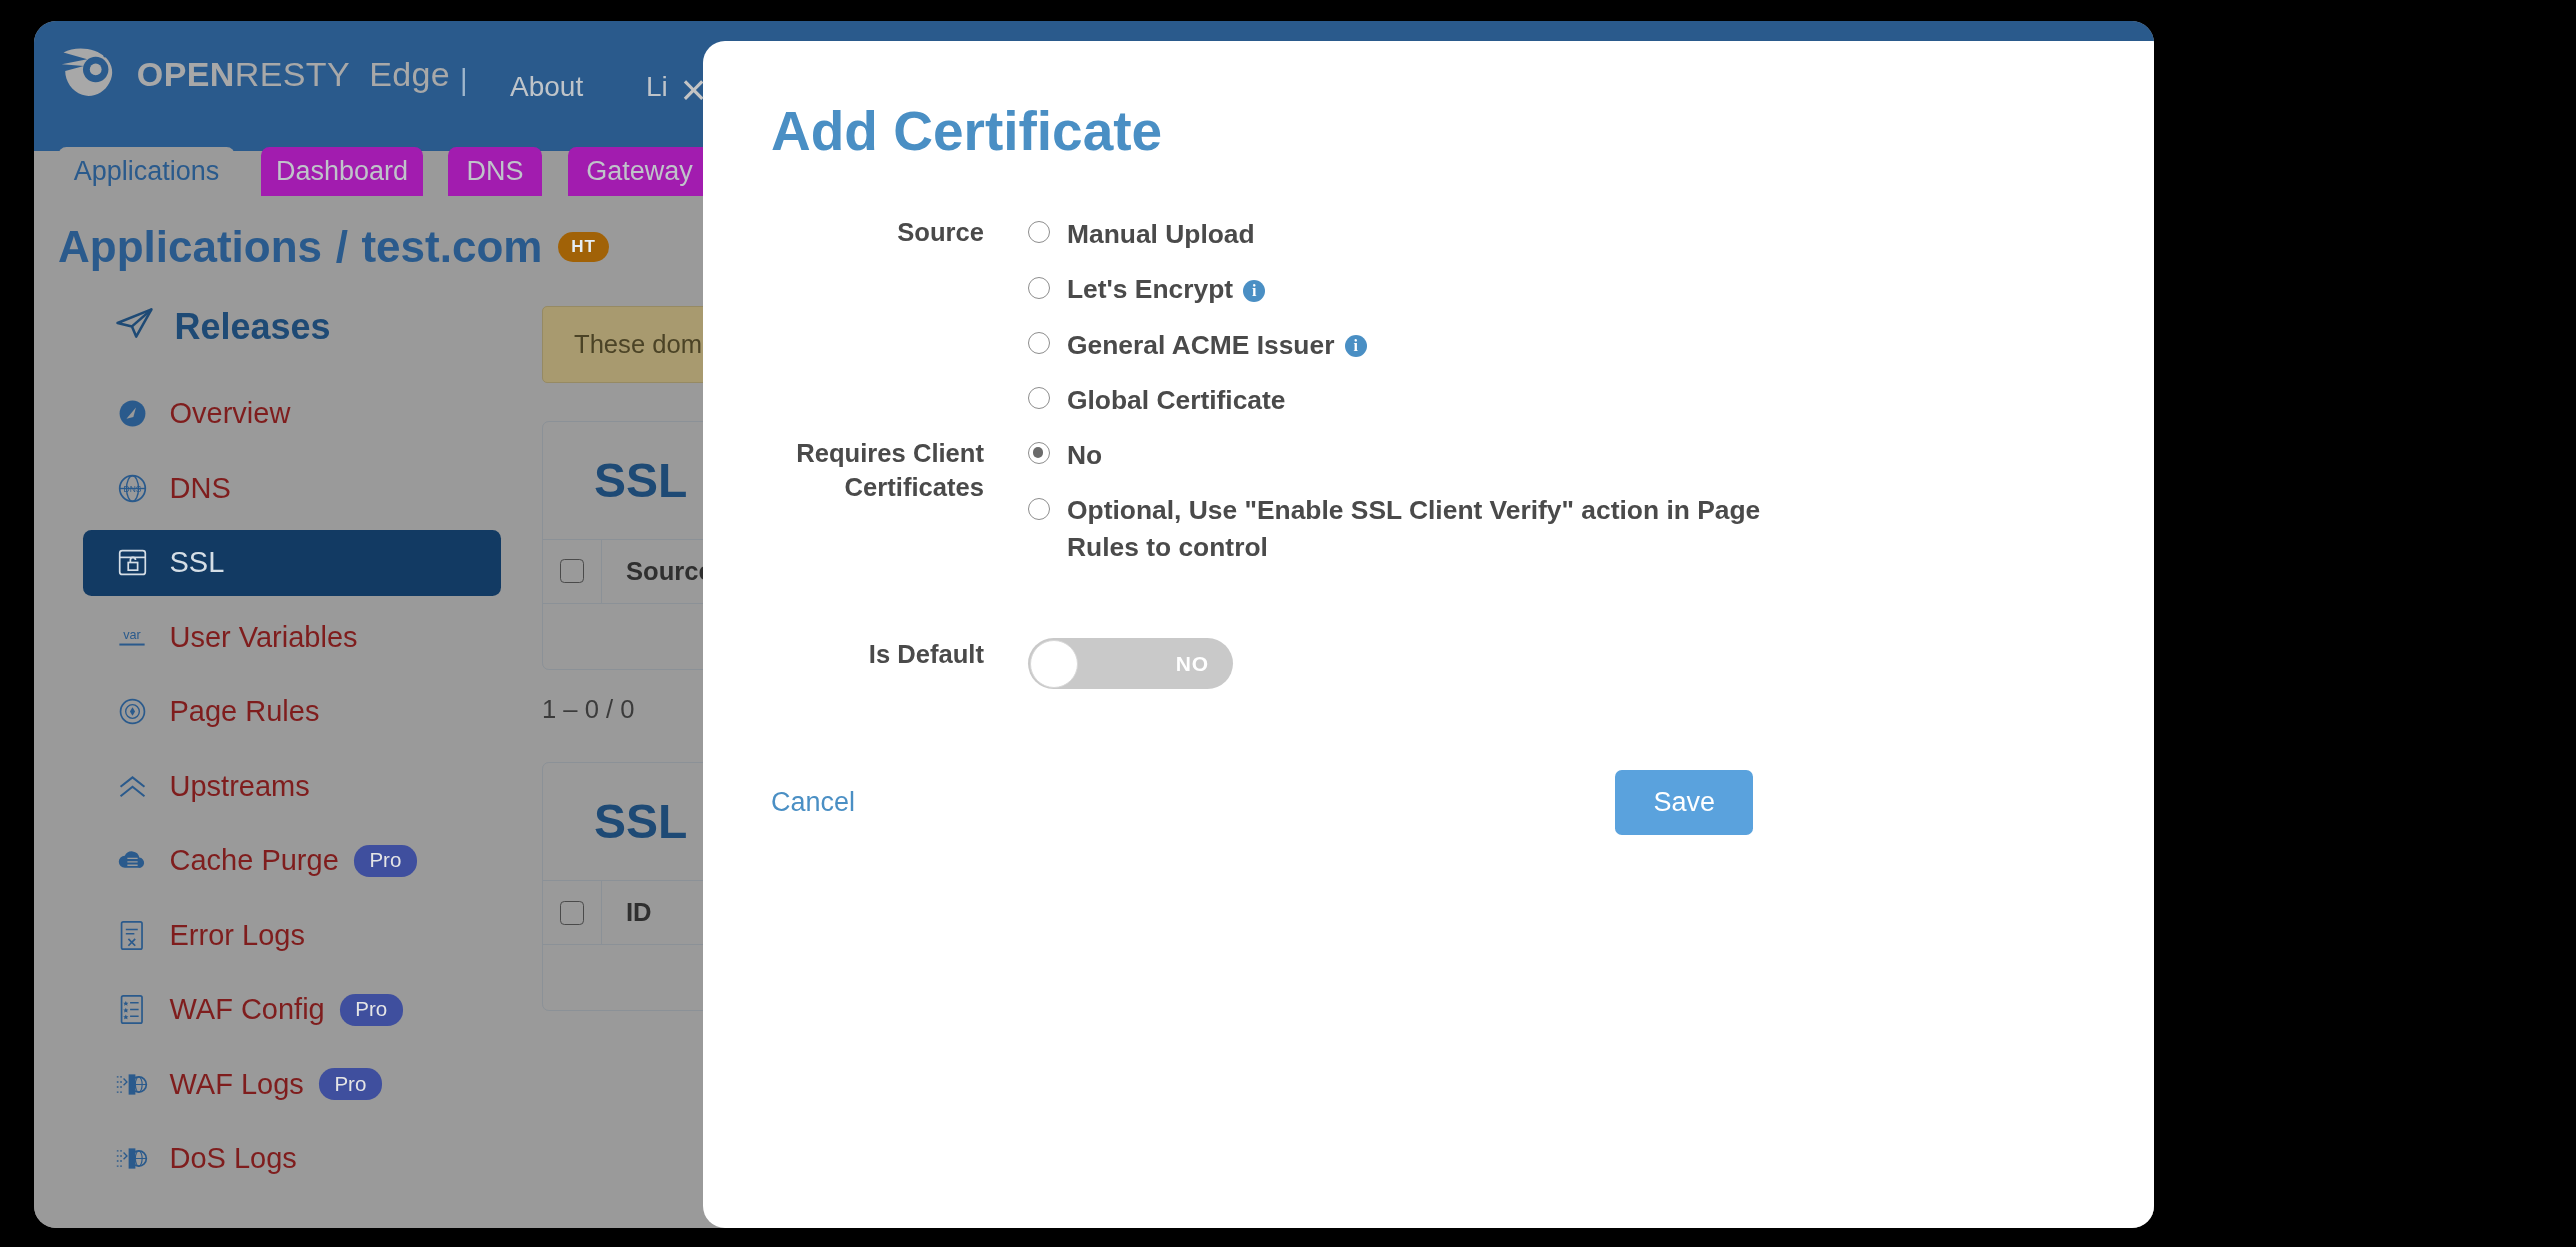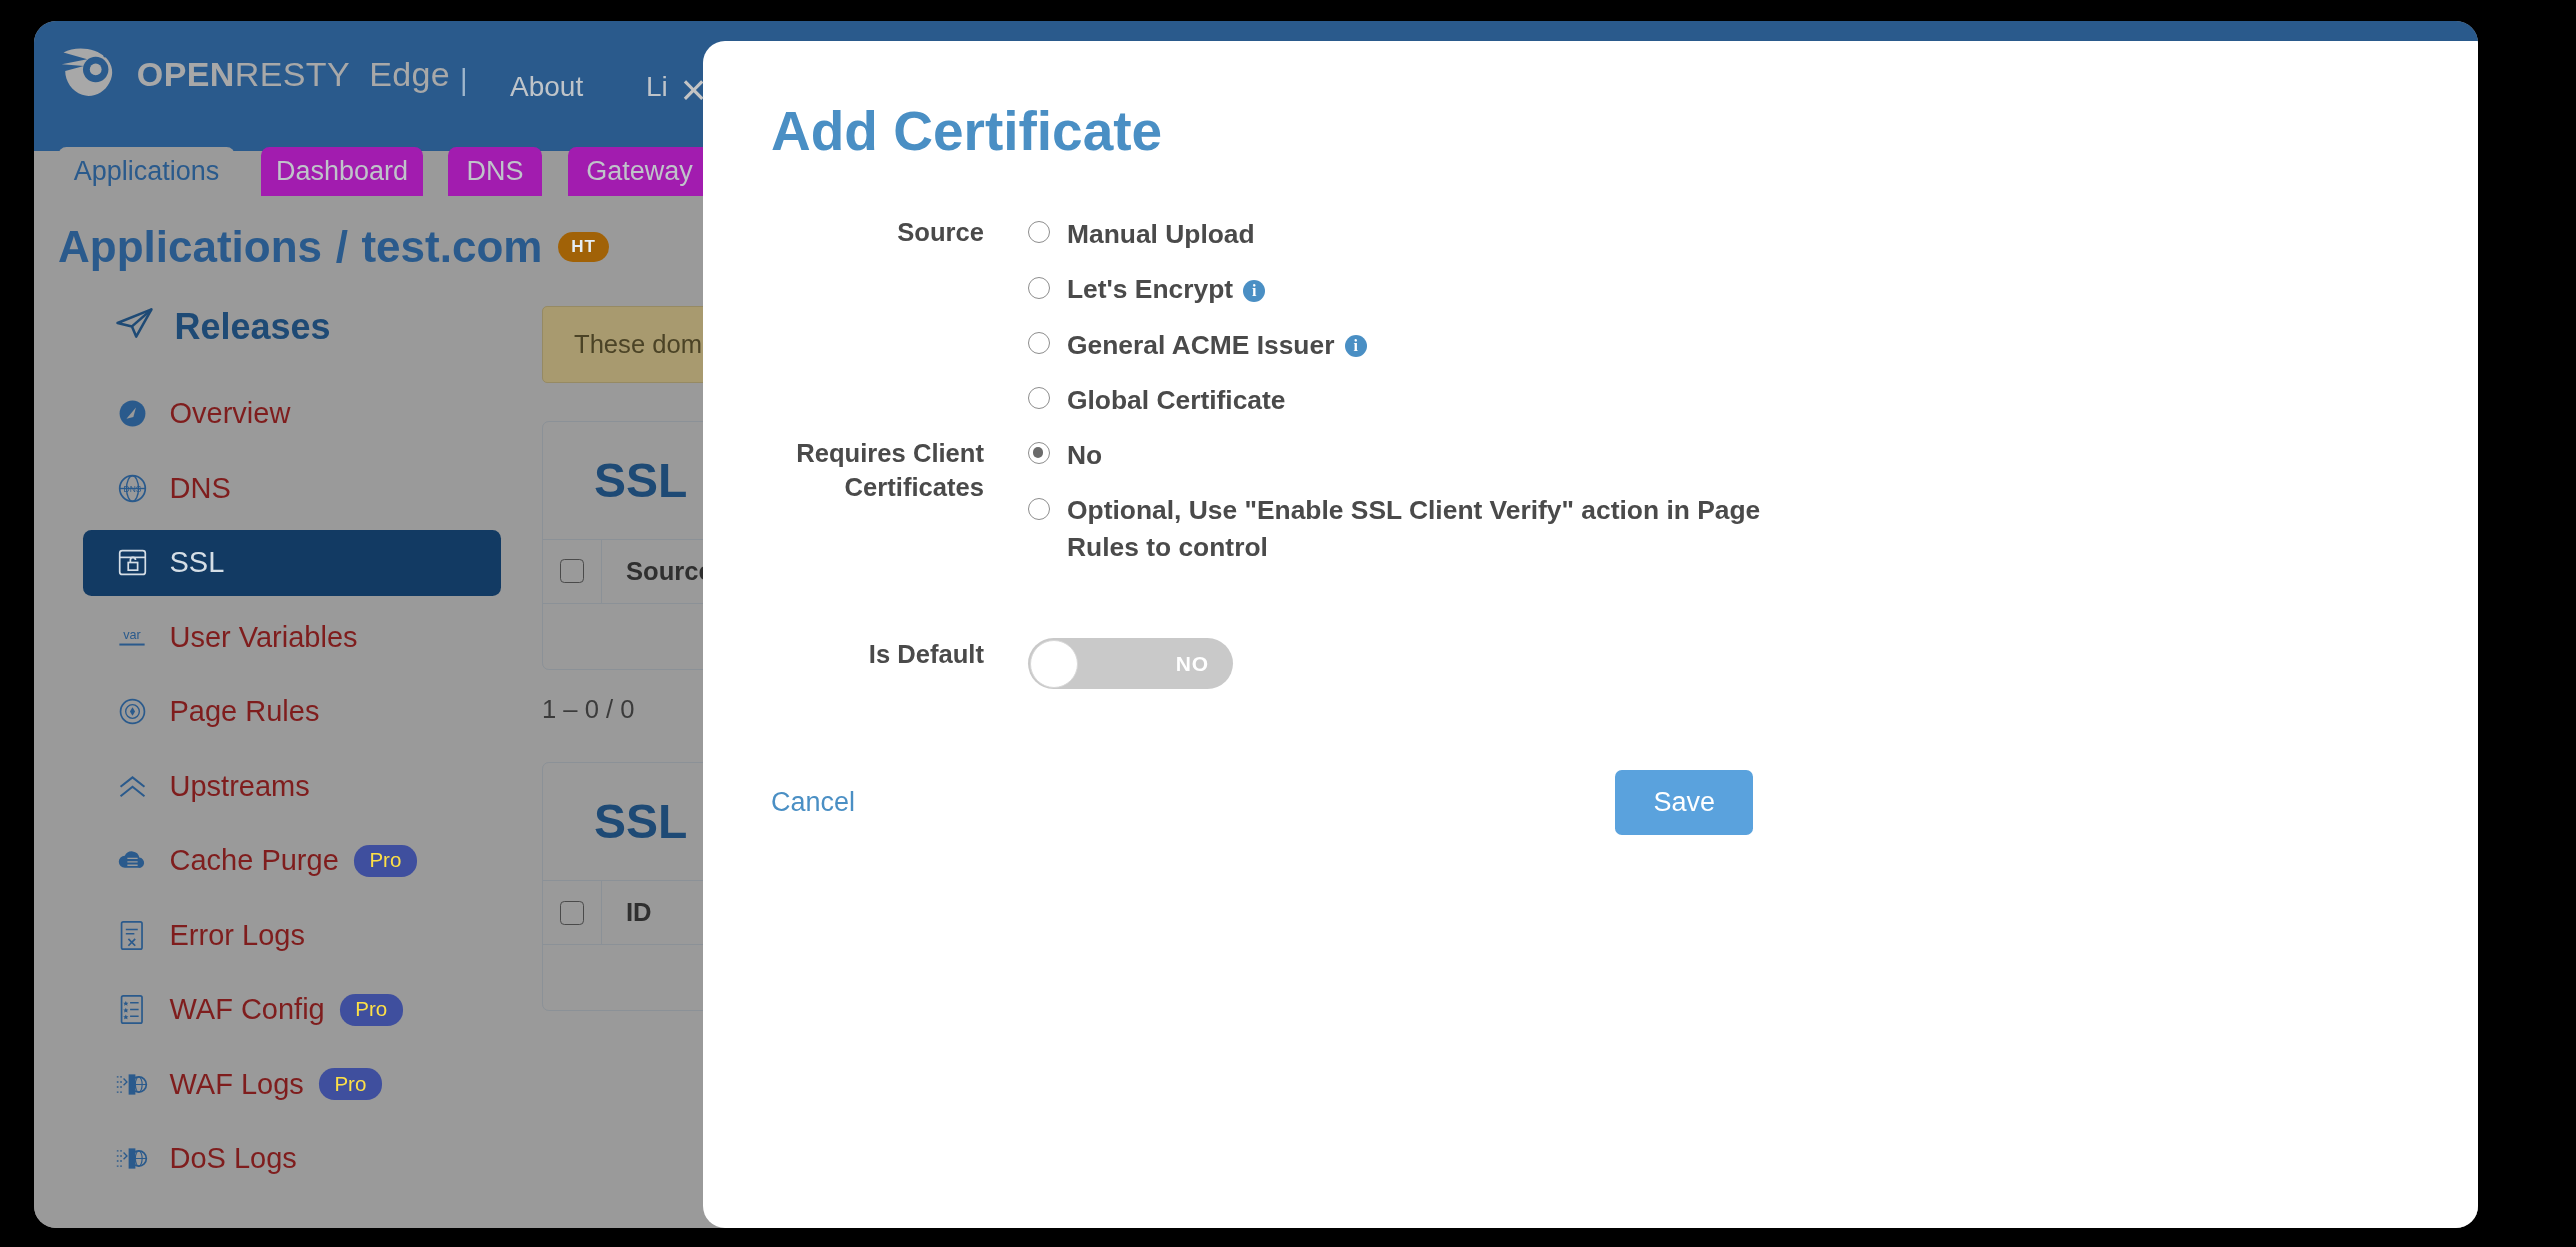--- a/index.html
+++ b/index.html
@@ -10,21 +10,21 @@
     height: 1248px;
     overflow: hidden;
     font-family: "Liberation Sans", sans-serif;
   }
 
   
   #app-window {
     position: absolute;
     left: 34px;
     top: 20.5px;
-    width: 2444px;
+    width: 2120px;
     height: 1207px;
     border-radius: 22px;
     overflow: hidden;
     background: #9a9a9a;
   }
 
   
   #top-header {
     position: absolute;
     left: 0; top: 0;
@@ -166,21 +166,21 @@
     margin-left: 20.5px;
     font-size: 29px;
     color: #7f1d1d;
     white-space: nowrap;
   }
   .side-item.active { background: #123a63; }
   .side-item.active .si-label { color: #d5dee6; }
   .pro-badge {
     margin-left: 15.3px;
     background: #3f4f9e;
-    color: #fde047;
+    color: #e5e5e5;
     font-size: 20.5px;
     border-radius: 15.3px;
     padding: 3.4px 15.3px 5.1px 15.3px;
     line-height: 1.15;
   }
 
   
   #main-content {
     position: absolute;
     left: 508px;

